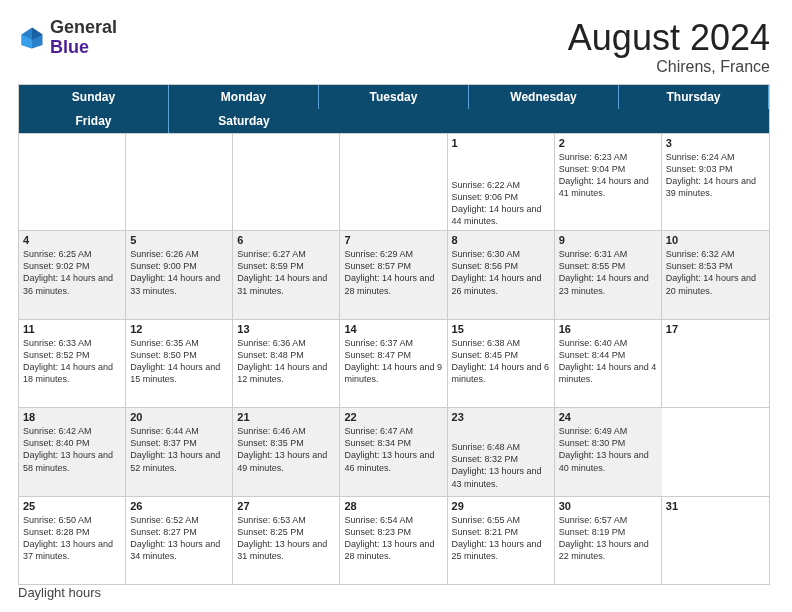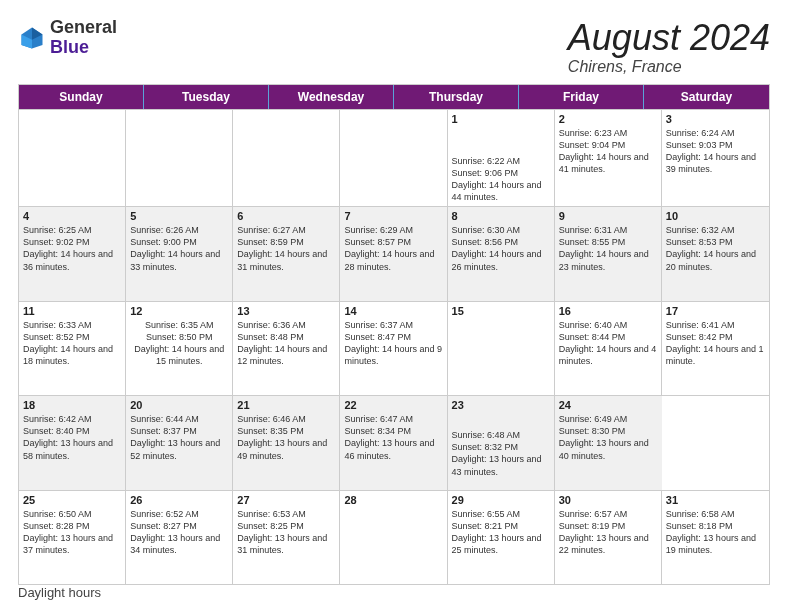--- a/index.html
+++ b/index.html
@@ -33,43 +33,42 @@
       font-weight: bold;
       line-height: 1.1;
     }
     .logo-general { color: #333; }
     .logo-blue { color: #4c1d95; }
     .logo-icon {
       width: 28px;
       height: 28px;
     }
     .title-block {
-      text-align: left;
-      font-style: italic;
+      text-align: right;
     }
     .month-title {
       font-size: 36px;
       font-weight: normal;
       color: #222;
       line-height: 1.1;
     }
     .location {
       font-size: 16px;
       color: #444;
     }
     .calendar {
       flex: 1;
       display: flex;
       flex-direction: column;
       border: 1px solid #ccc;
     }
     .cal-header-row {
       display: grid;
-      grid-template-columns: repeat(6, 1fr);
-      background: #701a75;
+      grid-template-columns: repeat(5, 1fr);
+      background: #0c4a6e;
     }
     .cal-header-cell {
       color: #fff;
       font-size: 12px;
       font-weight: bold;
       padding: 5px 4px;
       text-align: center;
       border-right: 1px solid #5aa3d8;
     }
     .cal-header-cell:last-child { border-right: none; }
@@ -132,20 +131,21 @@
     </div>
     <div class="title-block">
       <div class="month-title">August 2024</div>
       <div class="location">Chirens, France</div>
     </div>
   </div>
 
   <div class="calendar">
     <div class="cal-header-row">
     <div class="cal-header-cell">Sunday</div>
+        <div class="cal-header-cell">Monday</div>
         <div class="cal-header-cell">Tuesday</div>
         <div class="cal-header-cell">Wednesday</div>
         <div class="cal-header-cell">Thursday</div>
         <div class="cal-header-cell">Friday</div>
         <div class="cal-header-cell">Saturday</div>
       </div>
     <div class="cal-body">
     <div class="cal-row">
           <div class="cal-cell"></div>
           <div class="cal-cell"></div>
@@ -216,50 +216,50 @@
         </div>
         <div class="cal-row">
           <div class="cal-cell">
             <div class="day-num">11</div>
             <div class="cell-text" style="white-space: pre-line;">Sunrise: 6:33 AM
 Sunset: 8:52 PM
 Daylight: 14 hours and 18 minutes.</div>
           </div>
           <div class="cal-cell">
             <div class="day-num">12</div>
-            <div class="cell-text" style="white-space: pre-line; text-align: center;">Sunrise: 6:35 AM
+            <div class="cell-text" style="white-space: pre-line;">Sunrise: 6:35 AM
 Sunset: 8:50 PM
 Daylight: 14 hours and 15 minutes.</div>
           </div>
           <div class="cal-cell">
             <div class="day-num">13</div>
             <div class="cell-text" style="white-space: pre-line;">Sunrise: 6:36 AM
 Sunset: 8:48 PM
 Daylight: 14 hours and 12 minutes.</div>
           </div>
           <div class="cal-cell">
             <div class="day-num">14</div>
             <div class="cell-text" style="white-space: pre-line;">Sunrise: 6:37 AM
 Sunset: 8:47 PM
 Daylight: 14 hours and 9 minutes.</div>
           </div>
           <div class="cal-cell">
             <div class="day-num">15</div>
+            <div class="cell-text" style="white-space: pre-line;">Sunrise: 6:38 AM
+Sunset: 8:45 PM
+Daylight: 14 hours and 6 minutes.</div>
           </div>
           <div class="cal-cell">
             <div class="day-num">16</div>
             <div class="cell-text" style="white-space: pre-line;">Sunrise: 6:40 AM
 Sunset: 8:44 PM
 Daylight: 14 hours and 4 minutes.</div>
           </div>
           <div class="cal-cell">
             <div class="day-num">17</div>
-            <div class="cell-text" style="white-space: pre-line;">Sunrise: 6:41 AM
-Sunset: 8:42 PM
-Daylight: 14 hours and 1 minute.</div>
           </div>
         </div>
         <div class="cal-row">
           <div class="cal-cell shaded">
             <div class="day-num">18</div>
             <div class="cell-text" style="white-space: pre-line;">Sunrise: 6:42 AM
 Sunset: 8:40 PM
 Daylight: 13 hours and 58 minutes.</div>
           </div>
           <div class="cal-cell shaded">
@@ -307,38 +307,38 @@
 Daylight: 13 hours and 34 minutes.</div>
           </div>
           <div class="cal-cell">
             <div class="day-num">27</div>
             <div class="cell-text" style="white-space: pre-line;">Sunrise: 6:53 AM
 Sunset: 8:25 PM
 Daylight: 13 hours and 31 minutes.</div>
           </div>
           <div class="cal-cell">
             <div class="day-num">28</div>
+            <div class="cell-text" style="white-space: pre-line;">Sunrise: 6:54 AM
+Sunset: 8:23 PM
+Daylight: 13 hours and 28 minutes.</div>
           </div>
           <div class="cal-cell">
             <div class="day-num">29</div>
             <div class="cell-text" style="white-space: pre-line;">Sunrise: 6:55 AM
 Sunset: 8:21 PM
 Daylight: 13 hours and 25 minutes.</div>
           </div>
           <div class="cal-cell">
             <div class="day-num">30</div>
             <div class="cell-text" style="white-space: pre-line;">Sunrise: 6:57 AM
 Sunset: 8:19 PM
 Daylight: 13 hours and 22 minutes.</div>
           </div>
           <div class="cal-cell">
             <div class="day-num">31</div>
-            <div class="cell-text" style="white-space: pre-line;">Sunrise: 6:58 AM
-Sunset: 8:18 PM
-Daylight: 13 hours and 19 minutes.</div>
           </div>
         </div>
       </div>
   </div>
 
   <div class="footer">
     <span>Daylight hours</span>
   </div>
 </div>
 

